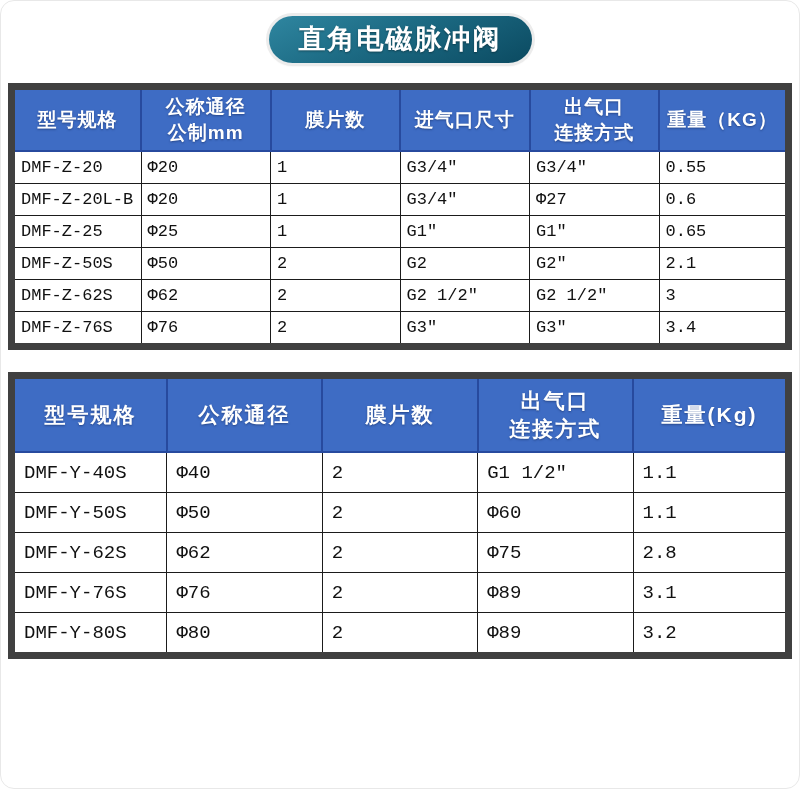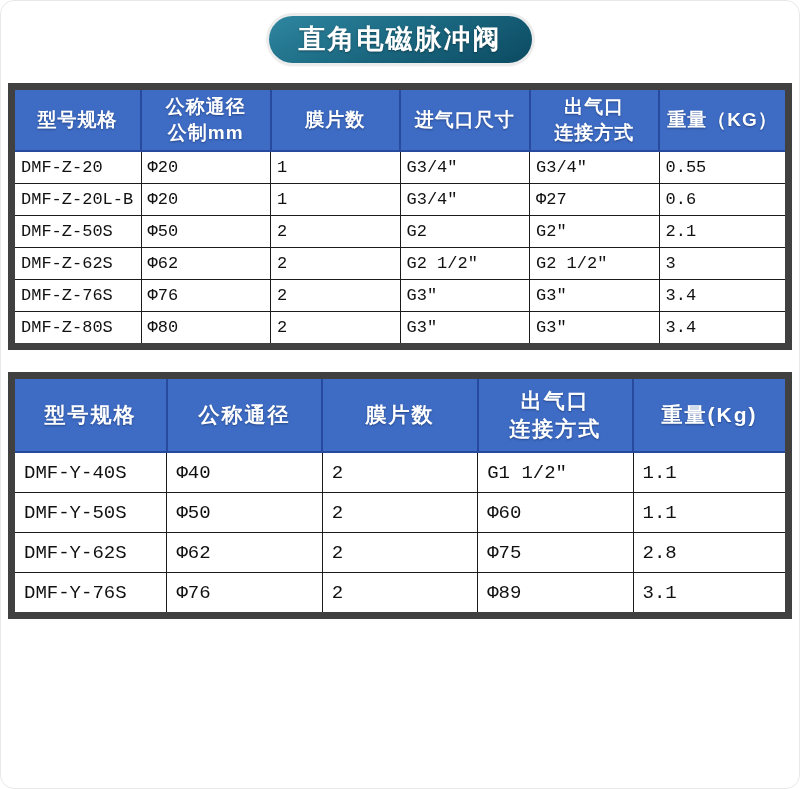--- a/index.html
+++ b/index.html
@@ -96,46 +96,46 @@
         </tr>
         <tr>
           <td>DMF-Z-20L-B</td>
           <td>Φ20</td>
           <td>1</td>
           <td>G3/4″</td>
           <td>Φ27</td>
           <td>0.6</td>
         </tr>
         <tr>
+          <td>DMF-Z-25</td>
+          <td>Φ25</td>
+          <td>1</td>
+          <td>G1″</td>
+          <td>G1″</td>
+          <td>0.65</td>
+        </tr>
+        <tr>
           <td>DMF-Z-50S</td>
           <td>Φ50</td>
           <td>2</td>
           <td>G2</td>
           <td>G2″</td>
           <td>2.1</td>
         </tr>
         <tr>
           <td>DMF-Z-62S</td>
           <td>Φ62</td>
           <td>2</td>
           <td>G2 1/2″</td>
           <td>G2 1/2″</td>
           <td>3</td>
         </tr>
         <tr>
           <td>DMF-Z-76S</td>
           <td>Φ76</td>
-          <td>2</td>
-          <td>G3″</td>
-          <td>G3″</td>
-          <td>3.4</td>
-        </tr>
-        <tr>
-          <td>DMF-Z-80S</td>
-          <td>Φ80</td>
           <td>2</td>
           <td>G3″</td>
           <td>G3″</td>
           <td>3.4</td>
         </tr>
       </tbody>
   </table>
 
 
   <table class="table-2">
@@ -171,16 +171,23 @@
           <td>Φ75</td>
           <td>2.8</td>
         </tr>
         <tr>
           <td>DMF-Y-76S</td>
           <td>Φ76</td>
           <td>2</td>
           <td>Φ89</td>
           <td>3.1</td>
         </tr>
+        <tr>
+          <td>DMF-Y-80S</td>
+          <td>Φ80</td>
+          <td>2</td>
+          <td>Φ89</td>
+          <td>3.2</td>
+        </tr>
       </tbody>
   </table>
 
 </div>
 
 </body></html>

